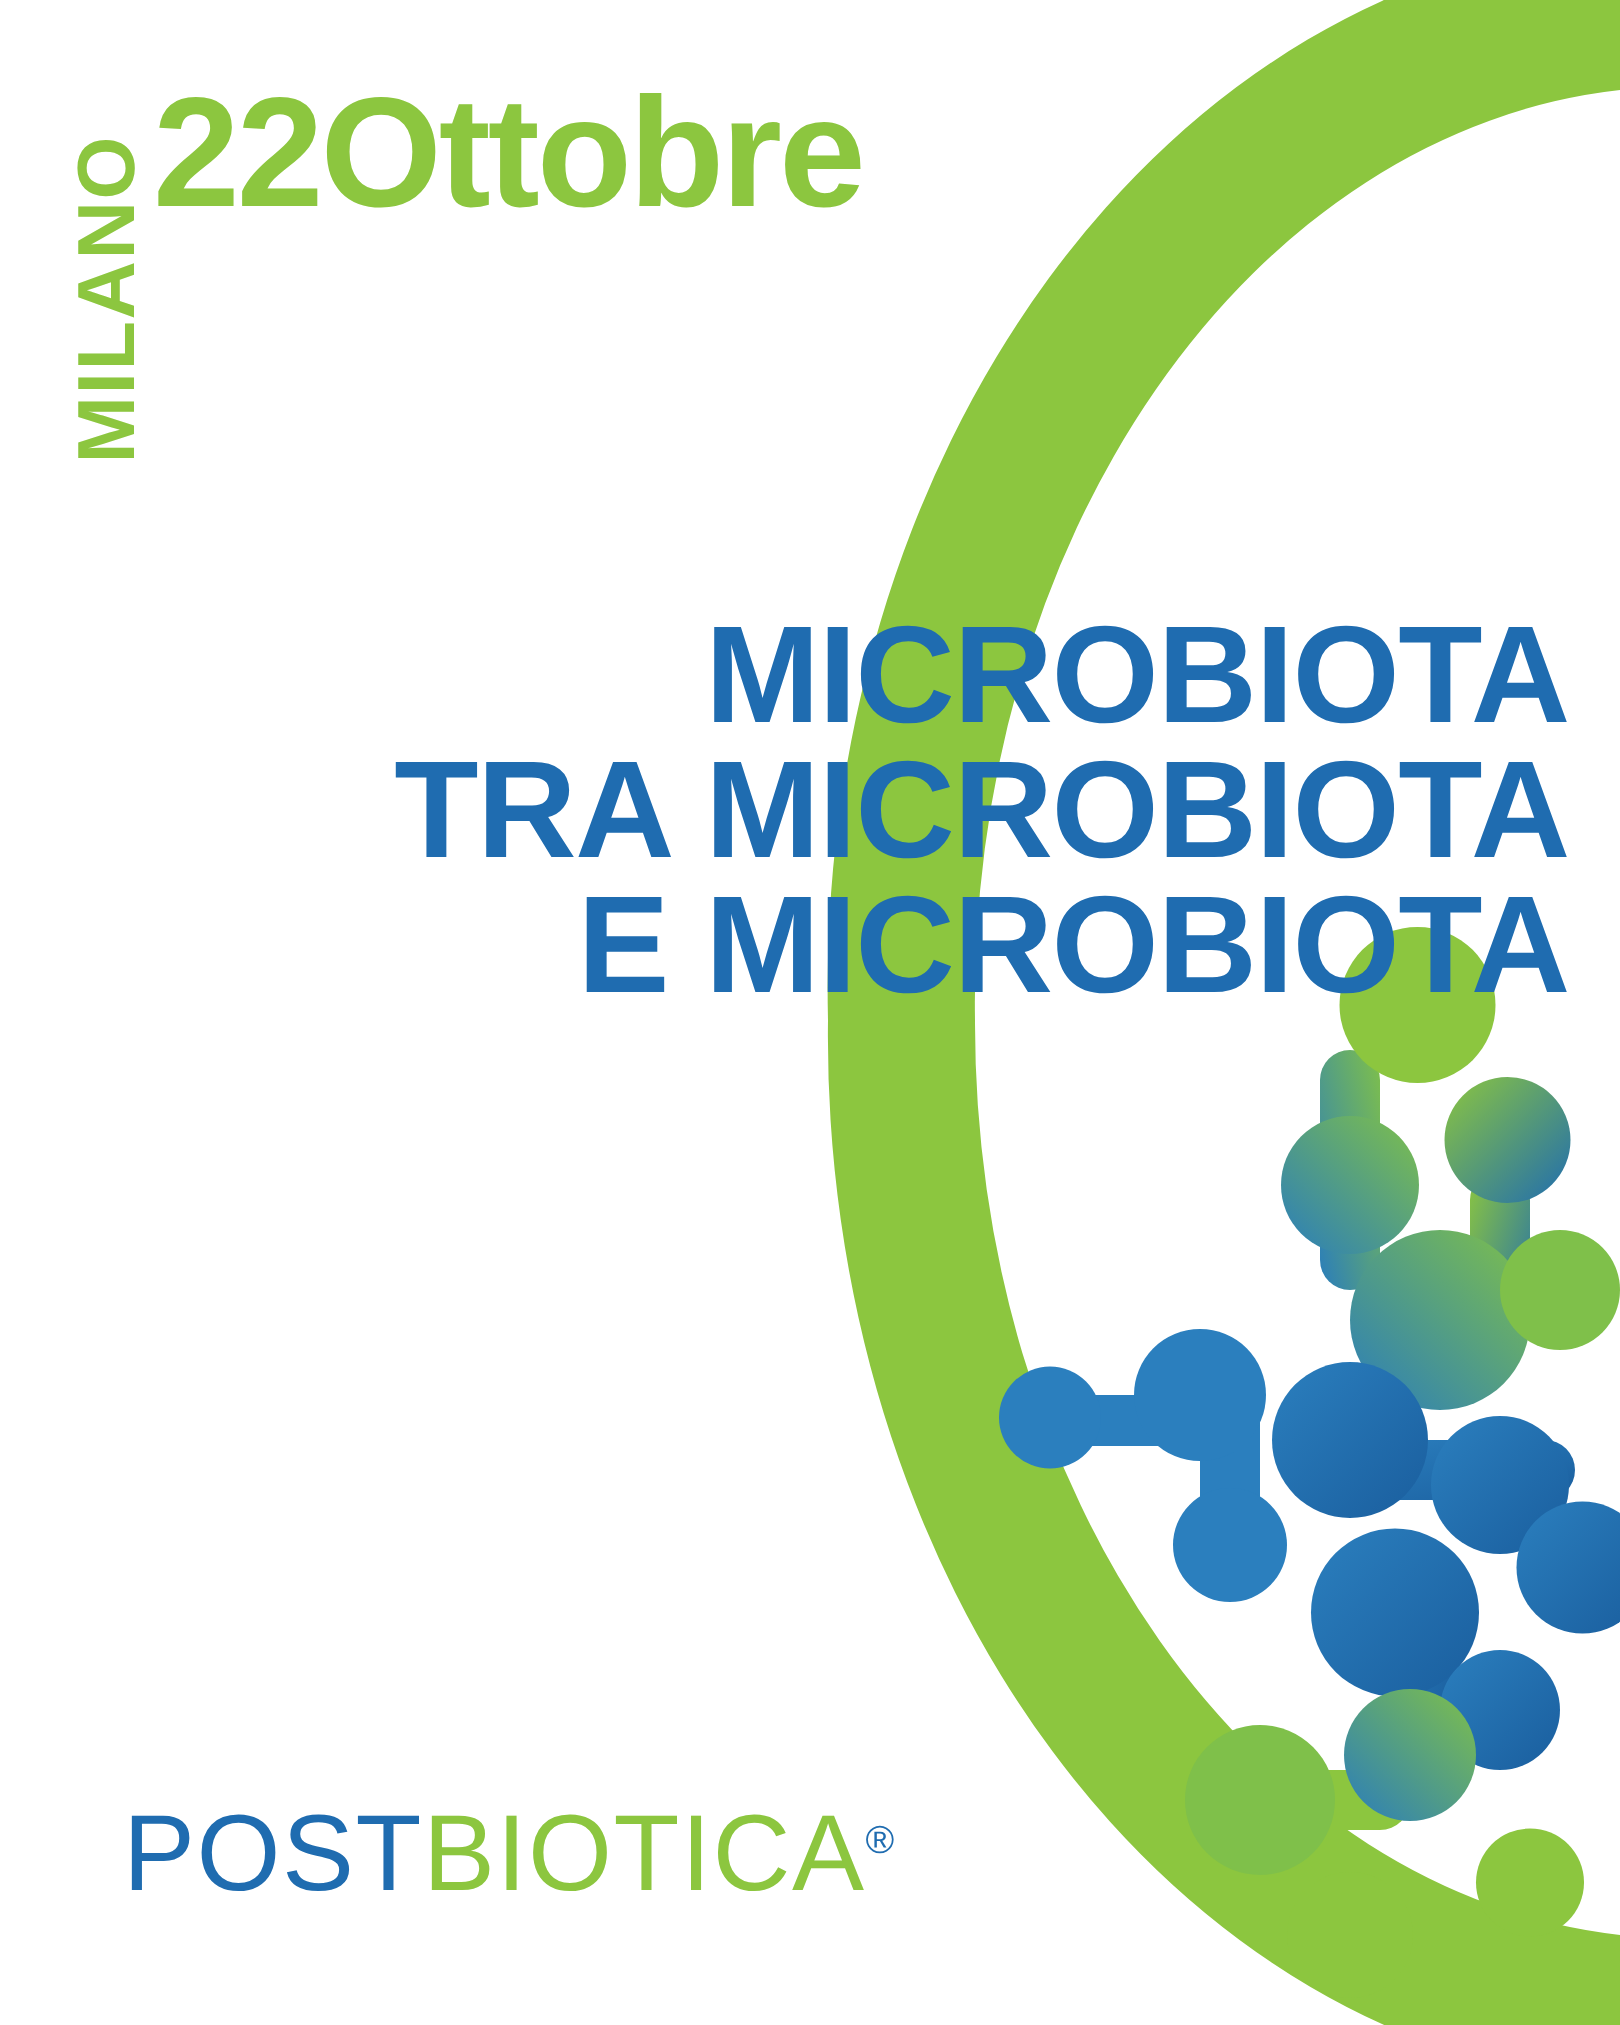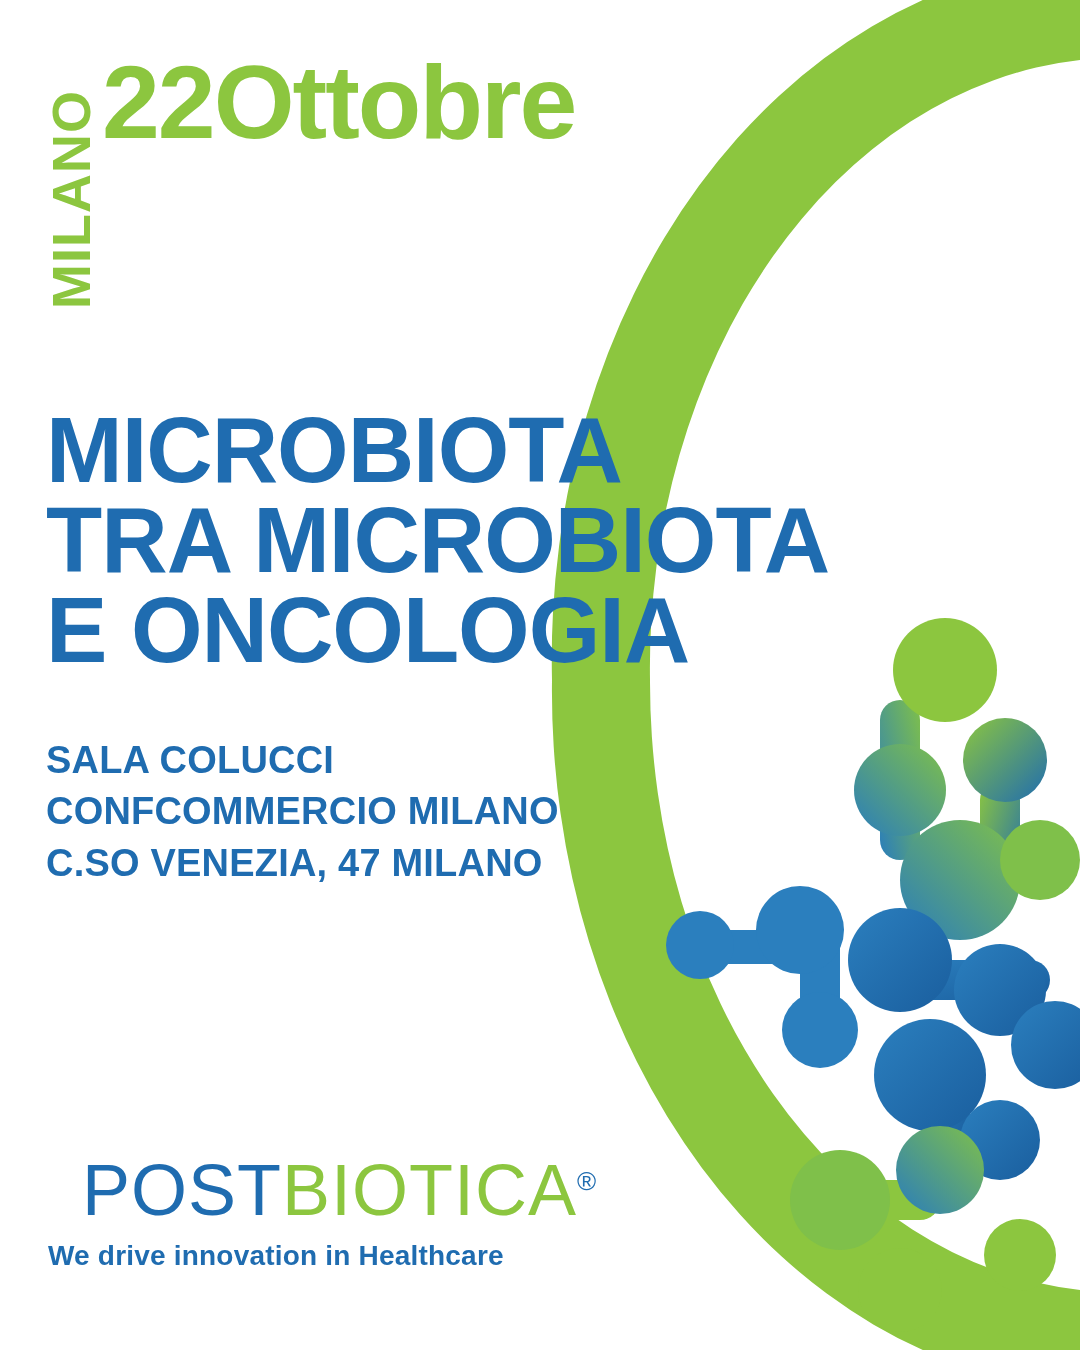--- a/index.html
+++ b/index.html
@@ -71,20 +71,21 @@
     position: absolute;
     left: 46px;
     top: 405px;
     width: 1000px;
     color: #1F6CB0;
     font-size: 92px;
     font-weight: 800;
     line-height: 0.98;
     letter-spacing: -1px;
     font-family: "Liberation Sans", sans-serif;
+    text-align: right;
   }
   .title div { white-space: nowrap; }
 
   
   .venue {
     position: absolute;
     left: 46px;
     top: 735px;
     color: #1F6CB0;
     font-size: 38px;
@@ -193,27 +194,21 @@
     <div class="milano-vertical">MILANO</div>
     <div class="date-lines">
       <div class="date-day">22</div>
       <div class="date-month">Ottobre</div>
     </div>
   </div>
 
   <div class="title">
     <div>MICROBIOTA</div>
     <div>TRA MICROBIOTA</div>
-    <div>E ONCOLOGIA</div>
+    <div>E MICROBIOTA</div>
   </div>
 
-  <div class="venue">
-    <div>SALA COLUCCI</div>
-    <div>CONFCOMMERCIO MILANO</div>
-    <div>C.SO VENEZIA, 47 MILANO</div>
-  </div>
 
   <div class="logo-area">
     <div class="logo-word"><span class="logo-post">POST</span><span class="logo-biotic">BIOTIC</span><span class="logo-a">A</span><span class="logo-reg">®</span></div>
-    <div class="logo-tag">We drive innovation in Healthcare</div>
   </div>
 
 </div>
 
 </body></html>

